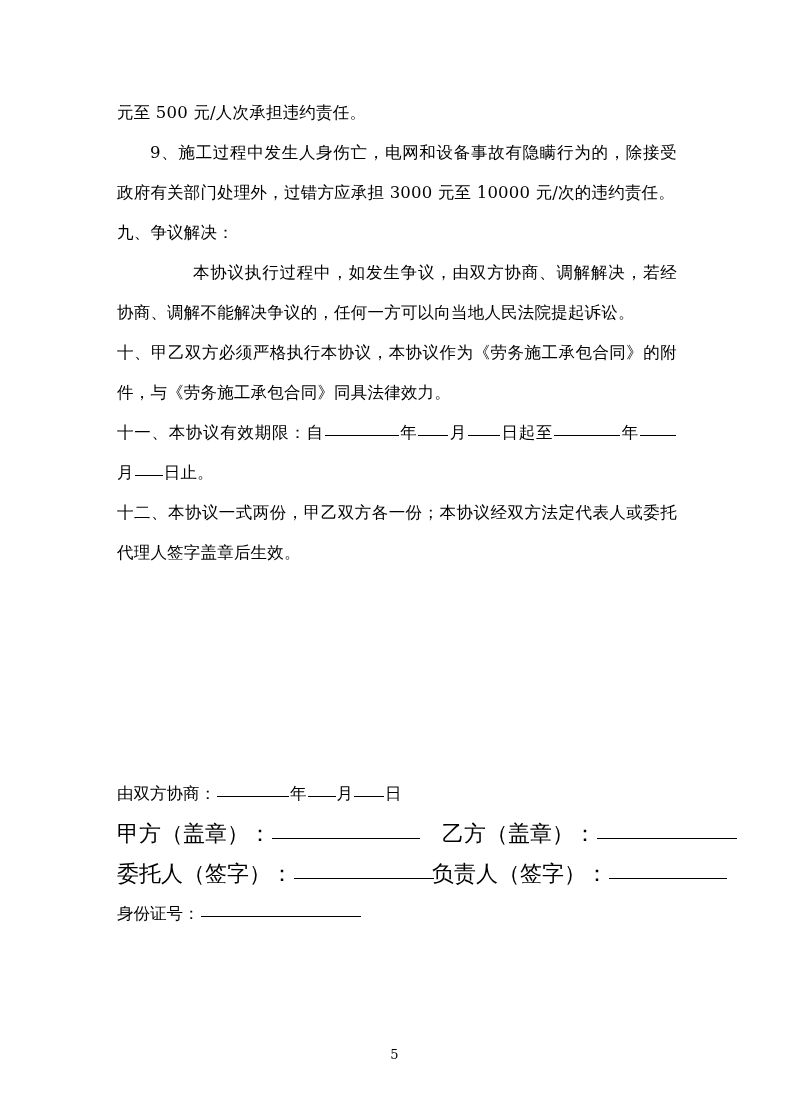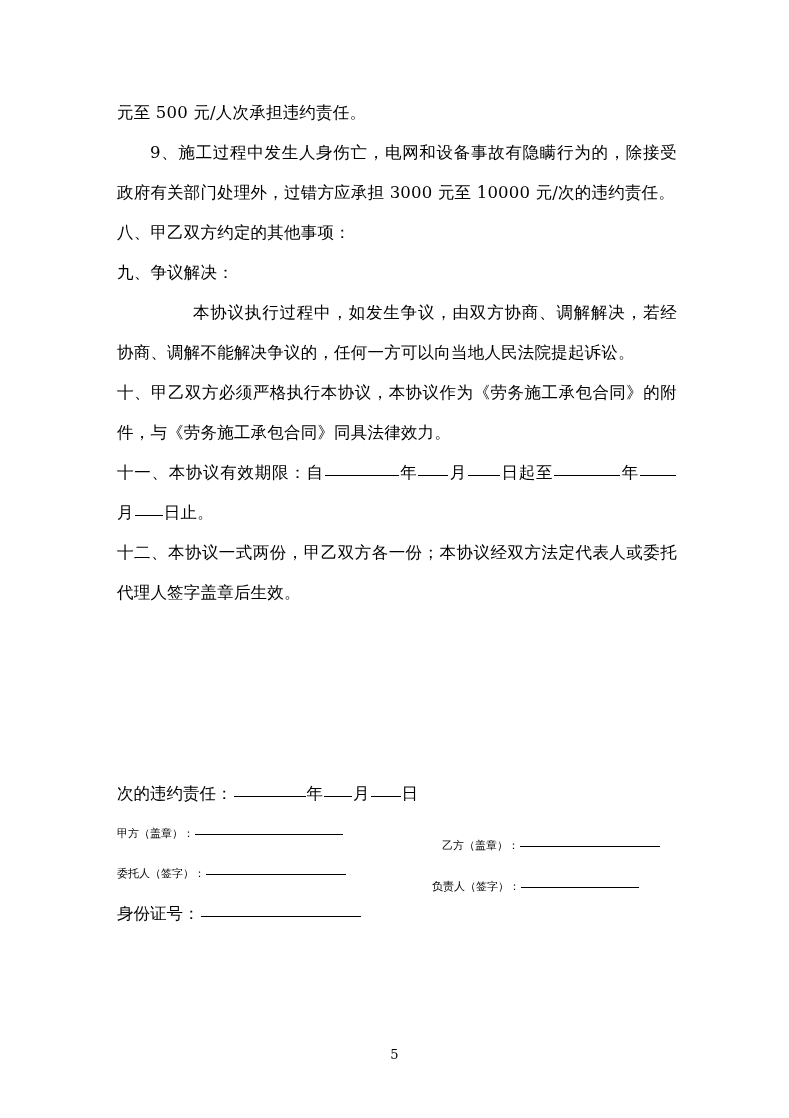--- a/index.html
+++ b/index.html
@@ -48,28 +48,28 @@
   }
   .sig-line {
     position: relative;
     font-size: 16.5px;
     line-height: 40px;
     height: 40px;
     white-space: nowrap;
   }
   .sig-row {
     position: relative;
-    font-size: 11px;
+    font-size: 22px;
     line-height: 40px;
     height: 40px;
     white-space: nowrap;
   }
   .col2 {
     position: absolute;
-    top: 12px;
+    top: 0;
   }
   
   .blank {
     display: inline-block;
     border-bottom: 1.4px solid #000;
     vertical-align: 2px;
     height: 14px;
     margin: 0 1px;
   }
   .b-date-long  { width: 74px; }
@@ -105,37 +105,36 @@
 
 <div id="page">
 
   <div class="body-col">
 
     <p class="para">元至 500 元/人次承担违约责任。</p>
 
 
     <p class="para indent-2">9、施工过程中发生人身伤亡，电网和设备事故有隐瞒行为的，除接受政府有关部门处理外，过错方应承担 3000 元至 10000 元/次的违约责任。</p>
 
-    <p class="para">八、甲乙双方约定的其他事项：</p>
 
     <p class="para">九、争议解决：</p>
 
     <p class="para indent-4">本协议执行过程中，如发生争议，由双方协商、调解解决，若经协商、调解不能解决争议的，任何一方可以向当地人民法院提起诉讼。</p>
 
     <p class="para">十、甲乙双方必须严格执行本协议，本协议作为《劳务施工承包合同》的附件，与《劳务施工承包合同》同具法律效力。</p>
 
     <p class="para"><span>十一、本协议有效期限：自</span><span class="blank b-date-long"></span><span>年</span><span class="blank b-date-short"></span><span>月</span><span class="blank b-date-short2"></span><span>日起至</span><span class="blank b-date-long2"></span><span>年</span><span class="blank b-date-mid"></span><span>月</span><span class="blank b-date-mid2"></span><span>日</span><span>止。</span></p>
 
     <p class="para">十二、本协议一式两份，甲乙双方各一份；本协议经双方法定代表人或委托代理人签字盖章后生效。</p>
 
   </div>
 
   <div class="sig-col">
 
-    <div class="sig-line"><span>次的违约责任：</span><span class="blank b-time-long"></span><span>年</span><span class="blank b-time-s1"></span><span>月</span><span class="blank b-time-s2"></span><span>日</span></div>
+    <div class="sig-line"><span>由双方协商：</span><span class="blank b-time-long"></span><span>年</span><span class="blank b-time-s1"></span><span>月</span><span class="blank b-time-s2"></span><span>日</span></div>
 
 
     <div class="sig-row"><span>甲方（盖章）：</span><span class="blank b-sig-a"></span><span class="col2" style="left:325px;"><span>乙方（盖章）：</span><span class="blank b-sig-b"></span></span></div>
 
     <div class="sig-row"><span>委托人（签字）：</span><span class="blank b-sig-c"></span><span class="col2" style="left:315px;font-family:Liberation Serif, serif;"><span>负责人（签字）：</span><span class="blank b-sig-d"></span></span></div>
 
     <div class="sig-line"><span>身份证号：</span><span class="blank b-id"></span></div>
 
   </div>
 

